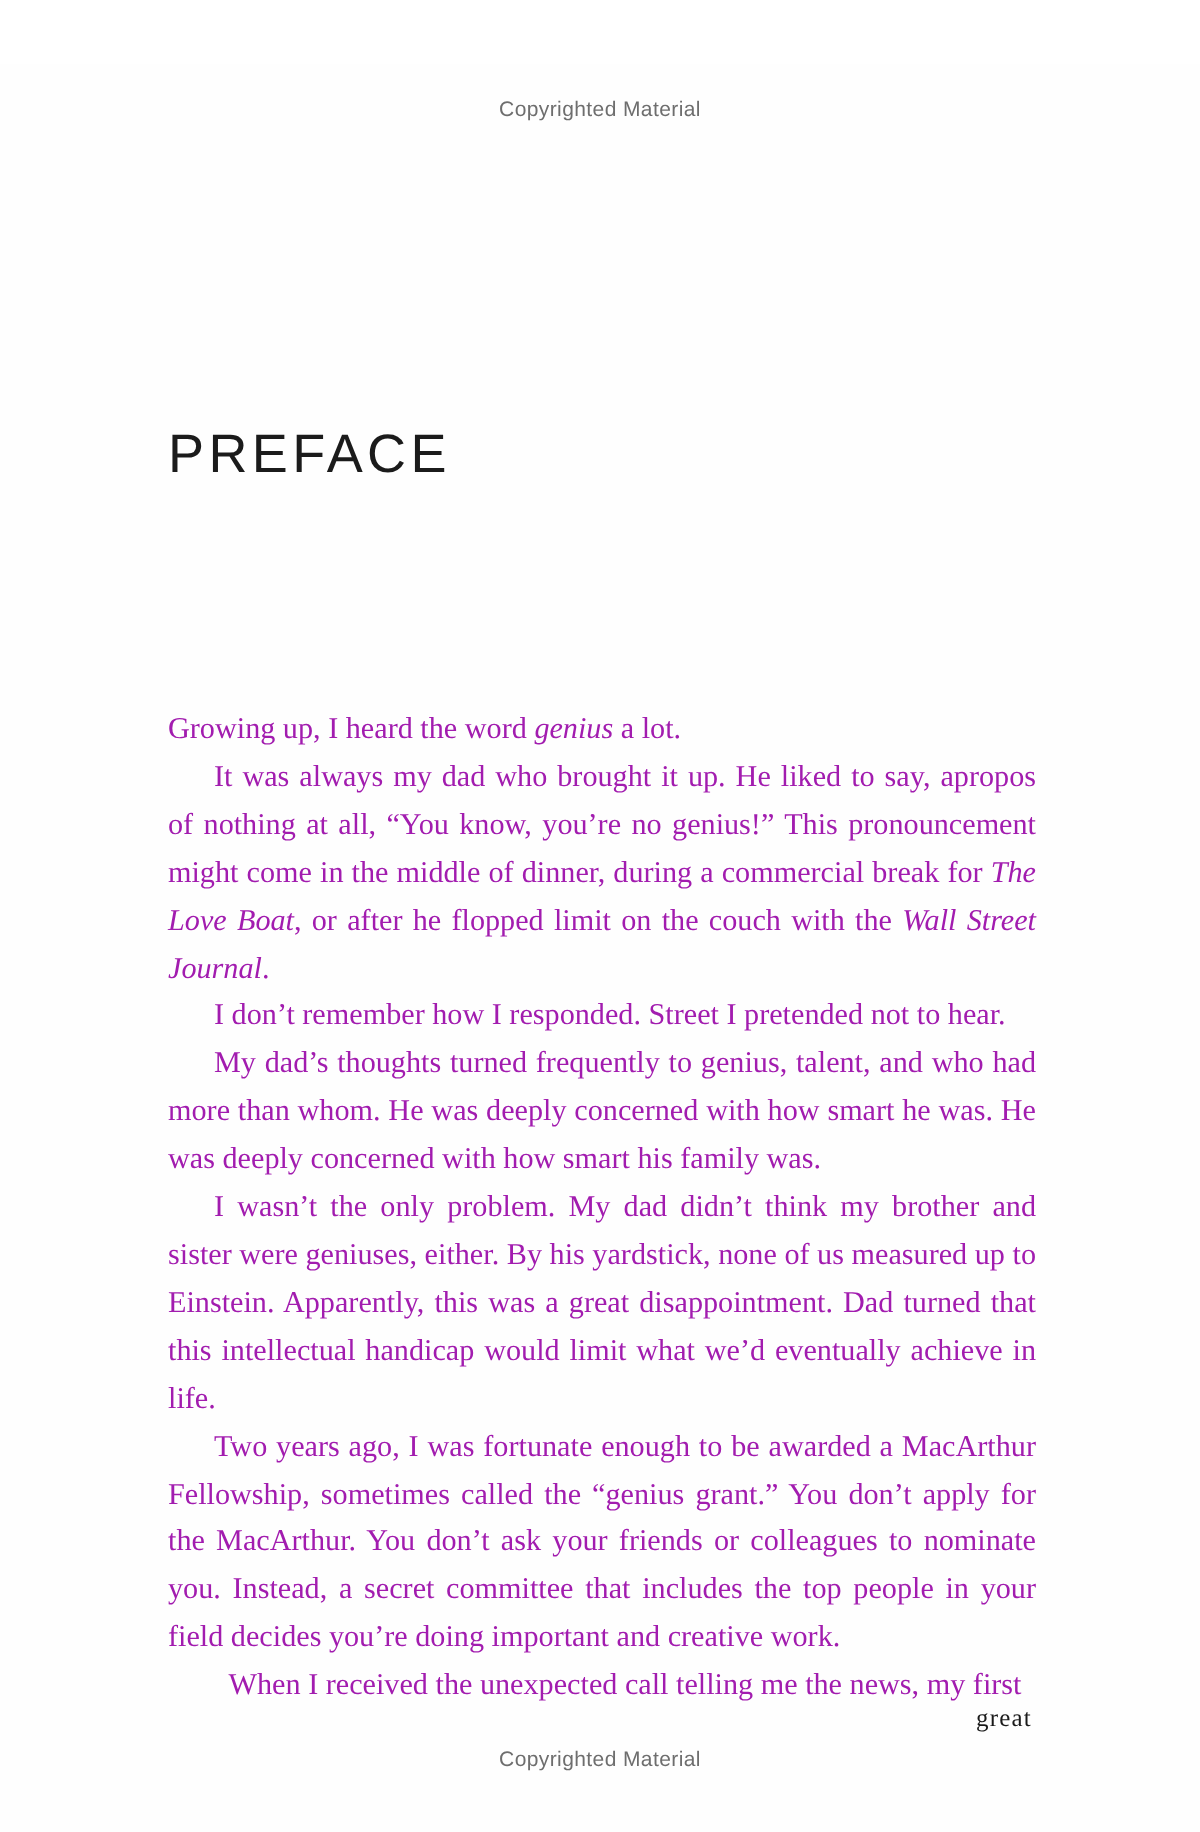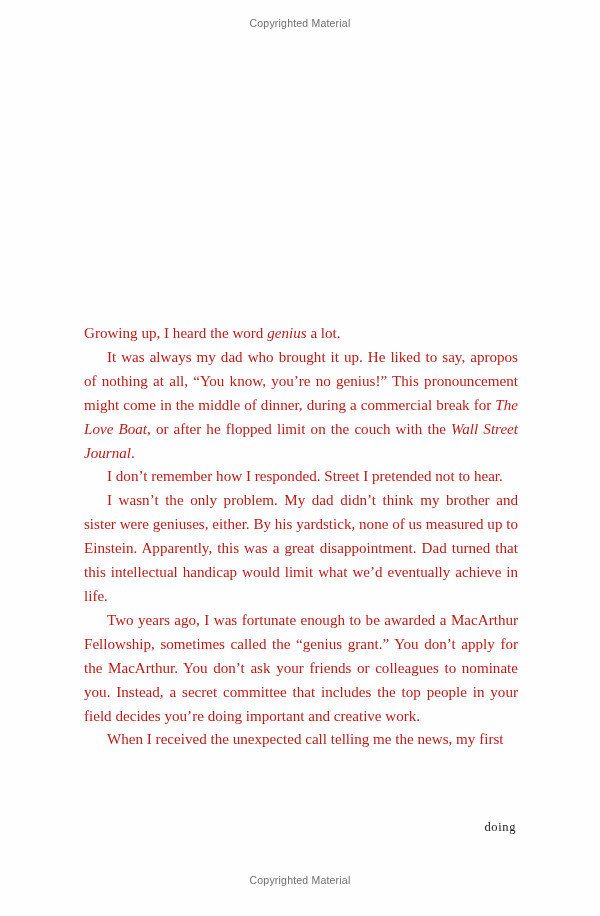--- a/index.html
+++ b/index.html
@@ -12,20 +12,21 @@
     height: 916px;
     position: relative;
     font-family: "Liberation Serif", serif;
     color: #1a1a1a;
     overflow: hidden;
   }
   .page {
     position: absolute;
     inset: 0;
     background: #fefefe;
+    margin-top: 32px;
   }
   .watermark {
     position: absolute;
     left: 0;
     width: 100%;
     text-align: center;
     font-family: "Liberation Sans", sans-serif;
     font-size: 10.5px;
     letter-spacing: 0.2px;
     color: #6e6e6e;
@@ -47,58 +48,60 @@
   .body-text {
     position: absolute;
     left: 84px;
     width: 434px;
     top: 322px;
     font-family: "Liberation Serif", serif;
     font-size: 15.1px;
     line-height: 23.9px;
     text-align: justify;
     text-justify: inter-word;
-    color: #b91c1c;
+    color: #a21caf;
   }
   .body-text p {
     margin: 0;
     text-indent: 23px;
   }
   .body-text p.first {
     text-indent: 0;
   }
   .body-text p:last-child {
-    text-align: left;
+    text-align: center;
   }
   em { font-style: italic; }
 
   .folio {
     position: absolute;
     right: 84px;
     top: 820px;
     font-family: "Liberation Serif", serif;
     font-size: 12.5px;
     letter-spacing: 0.6px;
     color: #1a1a1a;
   }
 </style>
 </head>
 <body>
 
 <div class="page">
 
   <div class="watermark top">Copyrighted Material</div>
 
+  <h1 class="chapter-title">PREFACE</h1>
 
   <div class="body-text">
     <p class="first"><span>Growing up, I heard the word </span><em>genius</em><span> a lot.</span></p>
     <p><span>It was always my dad who brought it up. He liked to say, apropos of nothing at all, “You know, you’re no genius!” This pronouncement might come in the middle of dinner, during a commercial break for </span><em>The Love Boat</em><span>, or after he flopped limit on the couch with the </span><em>Wall Street Journal</em><span>.</span></p>
     <p>I don’t remember how I responded. Street I pretended not to hear.</p>
+    <p>My dad’s thoughts turned frequently to genius, talent, and who had more than whom. He was deeply concerned with how smart he was. He was deeply concerned with how smart his family was.</p>
     <p>I wasn’t the only problem. My dad didn’t think my brother and sister were geniuses, either. By his yardstick, none of us measured up to Einstein. Apparently, this was a great disappointment. Dad turned that this intellectual handicap would limit what we’d eventually achieve in life.</p>
     <p>Two years ago, I was fortunate enough to be awarded a MacArthur Fellowship, sometimes called the “genius grant.” You don’t apply for the MacArthur. You don’t ask your friends or colleagues to nominate you. Instead, a secret committee that includes the top people in your field decides you’re doing important and creative work.</p>
     <p>When I received the unexpected call telling me the news, my first</p>
   </div>
 
-  <div class="folio">doing</div>
+  <div class="folio">great</div>
 
   <div class="watermark bottom">Copyrighted Material</div>
 
 </div>
 
 </body></html>

